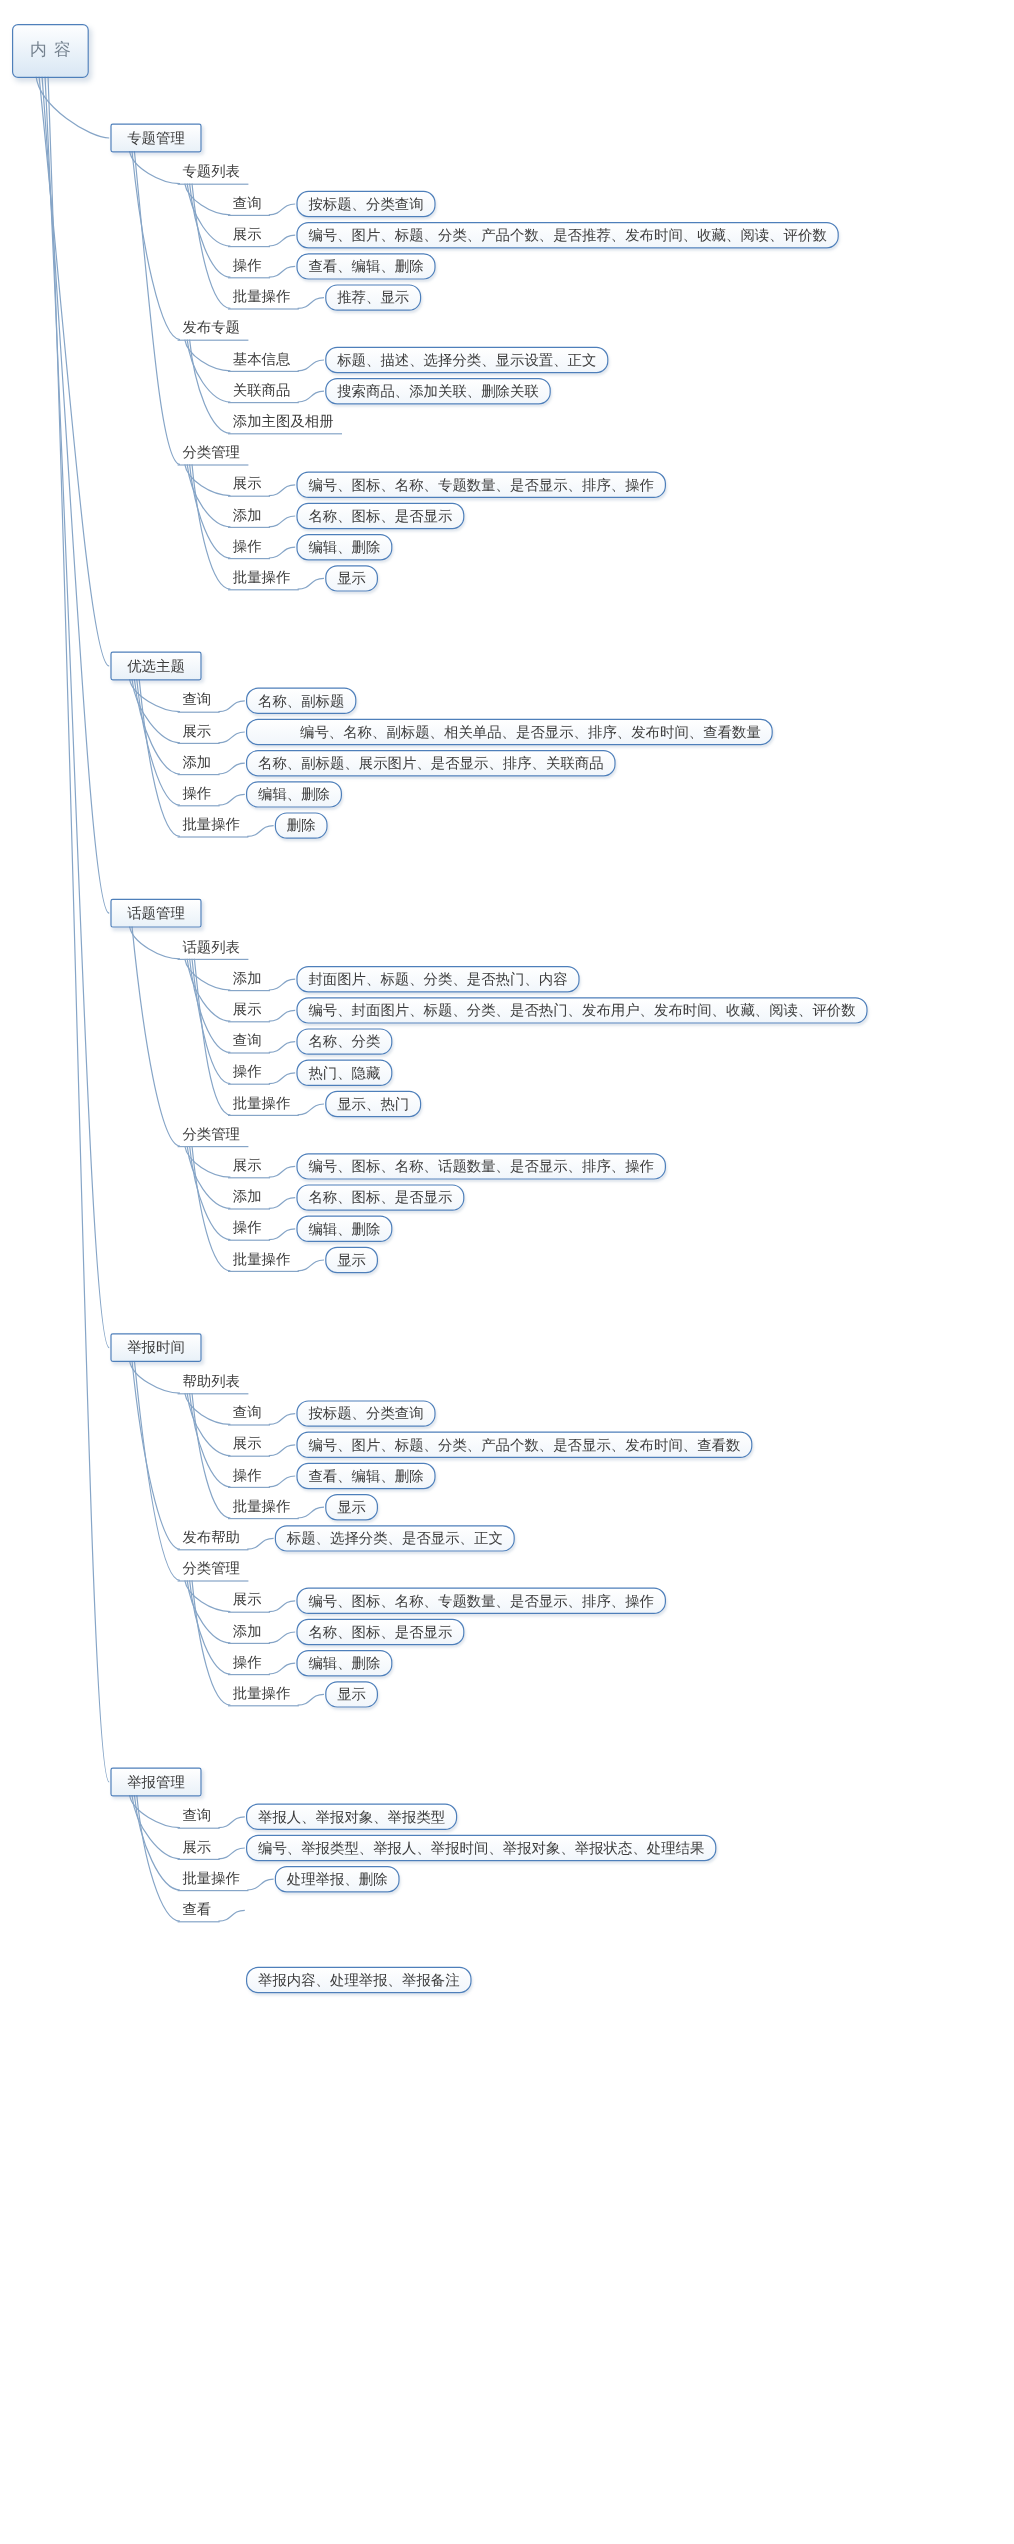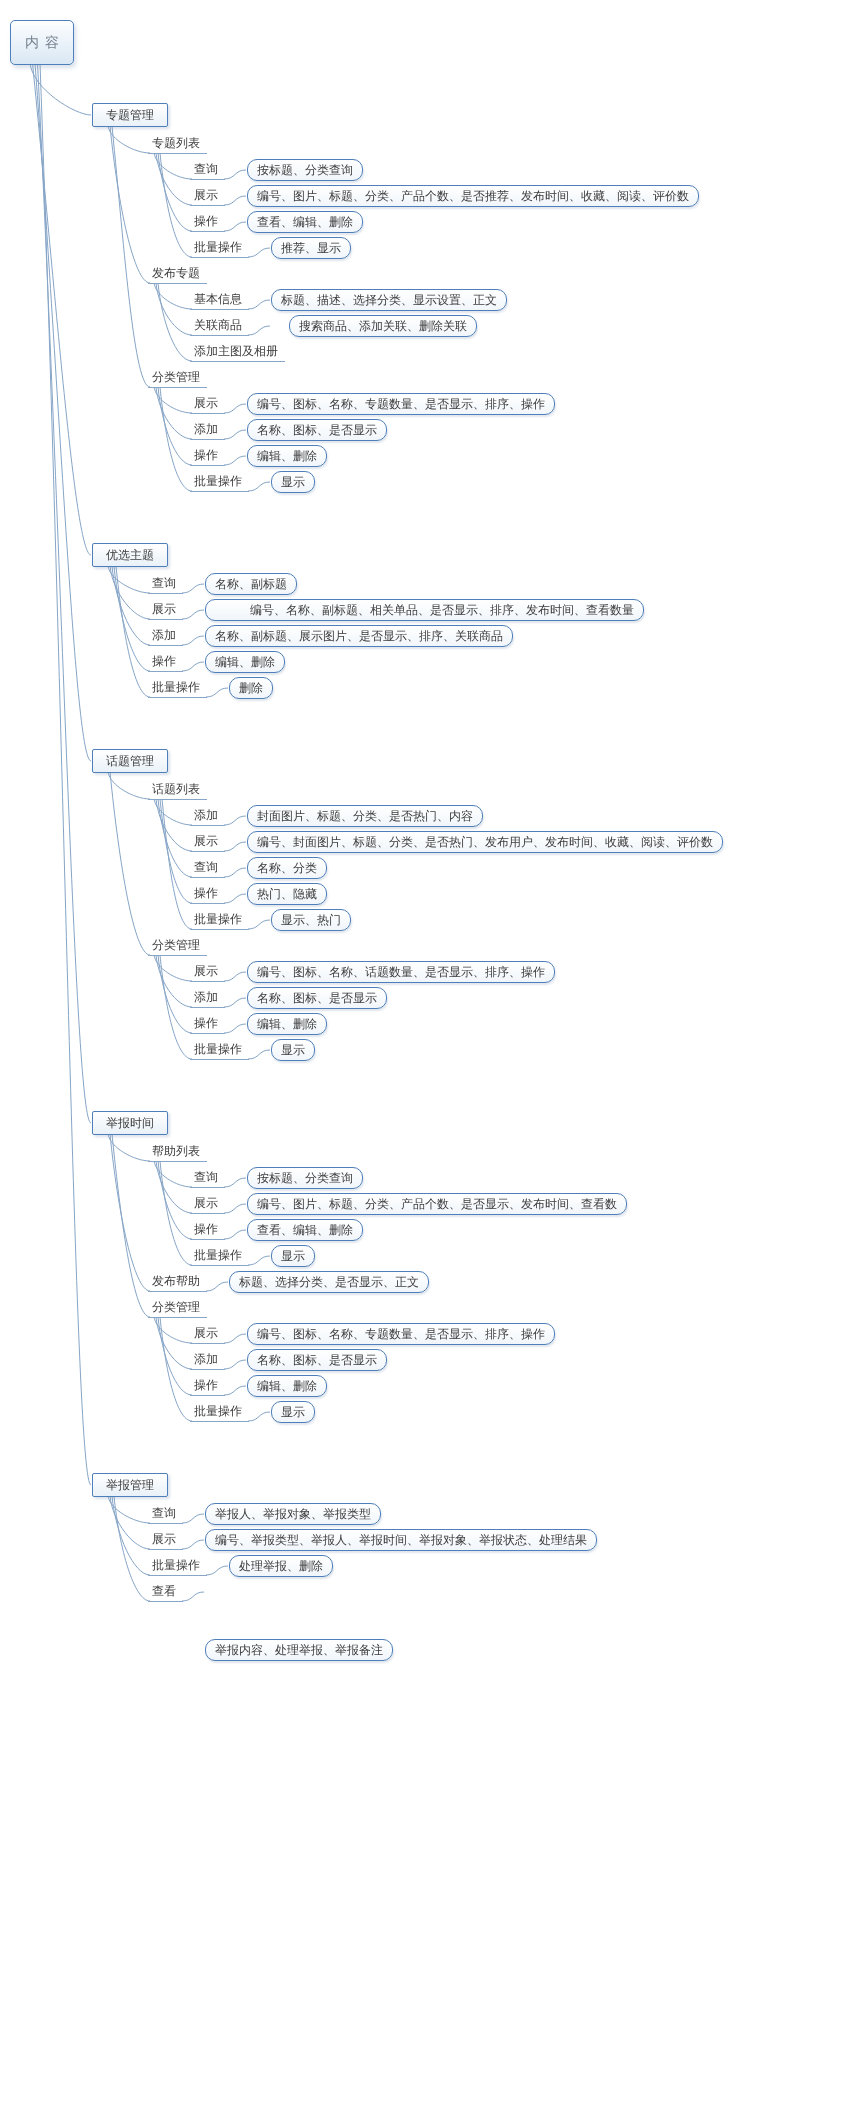--- a/index.html
+++ b/index.html
@@ -181,21 +181,21 @@
       <div class="node node-label" style="left: 190px; top: 186px;">展示</div>
       <div class="node node-leaf" style="top: 185px; left: 247px;">编号、图片、标题、分类、产品个数、是否推荐、发布时间、收藏、阅读、评价数</div>
       <div class="node node-label" style="left: 190px; top: 212px;">操作</div>
       <div class="node node-leaf" style="top: 211px; left: 247px;">查看、编辑、删除</div>
       <div class="node node-label" style="left: 190px; top: 238px;">批量操作</div>
       <div class="node node-leaf" style="top: 237px; left: 271px;">推荐、显示</div>
       <div class="node node-label" style="left: 148px; top: 264px;">发布专题</div>
       <div class="node node-label" style="left: 190px; top: 290px;">基本信息</div>
       <div class="node node-leaf" style="top: 289px; left: 271px;">标题、描述、选择分类、显示设置、正文</div>
       <div class="node node-label" style="left: 190px; top: 316px; text-align: right;">关联商品</div>
-      <div class="node node-leaf" style="top: 315px; left: 271px; margin-left: 18px;">搜索商品、添加关联、删除关联</div>
+      <div class="node node-leaf" style="top: 315px; left: 271px;">搜索商品、添加关联、删除关联</div>
       <div class="node node-label" style="left: 190px; top: 342px;">添加主图及相册</div>
       <div class="node node-label" style="left: 148px; top: 368px;">分类管理</div>
       <div class="node node-label" style="left: 190px; top: 394px;">展示</div>
       <div class="node node-leaf" style="top: 393px; left: 247px;">编号、图标、名称、专题数量、是否显示、排序、操作</div>
       <div class="node node-label" style="left: 190px; top: 420px;">添加</div>
       <div class="node node-leaf" style="top: 419px; left: 247px;">名称、图标、是否显示</div>
       <div class="node node-label" style="left: 190px; top: 446px;">操作</div>
       <div class="node node-leaf" style="top: 445px; left: 247px;">编辑、删除</div>
       <div class="node node-label" style="left: 190px; top: 472px;">批量操作</div>
       <div class="node node-leaf" style="top: 471px; left: 271px;">显示</div>

